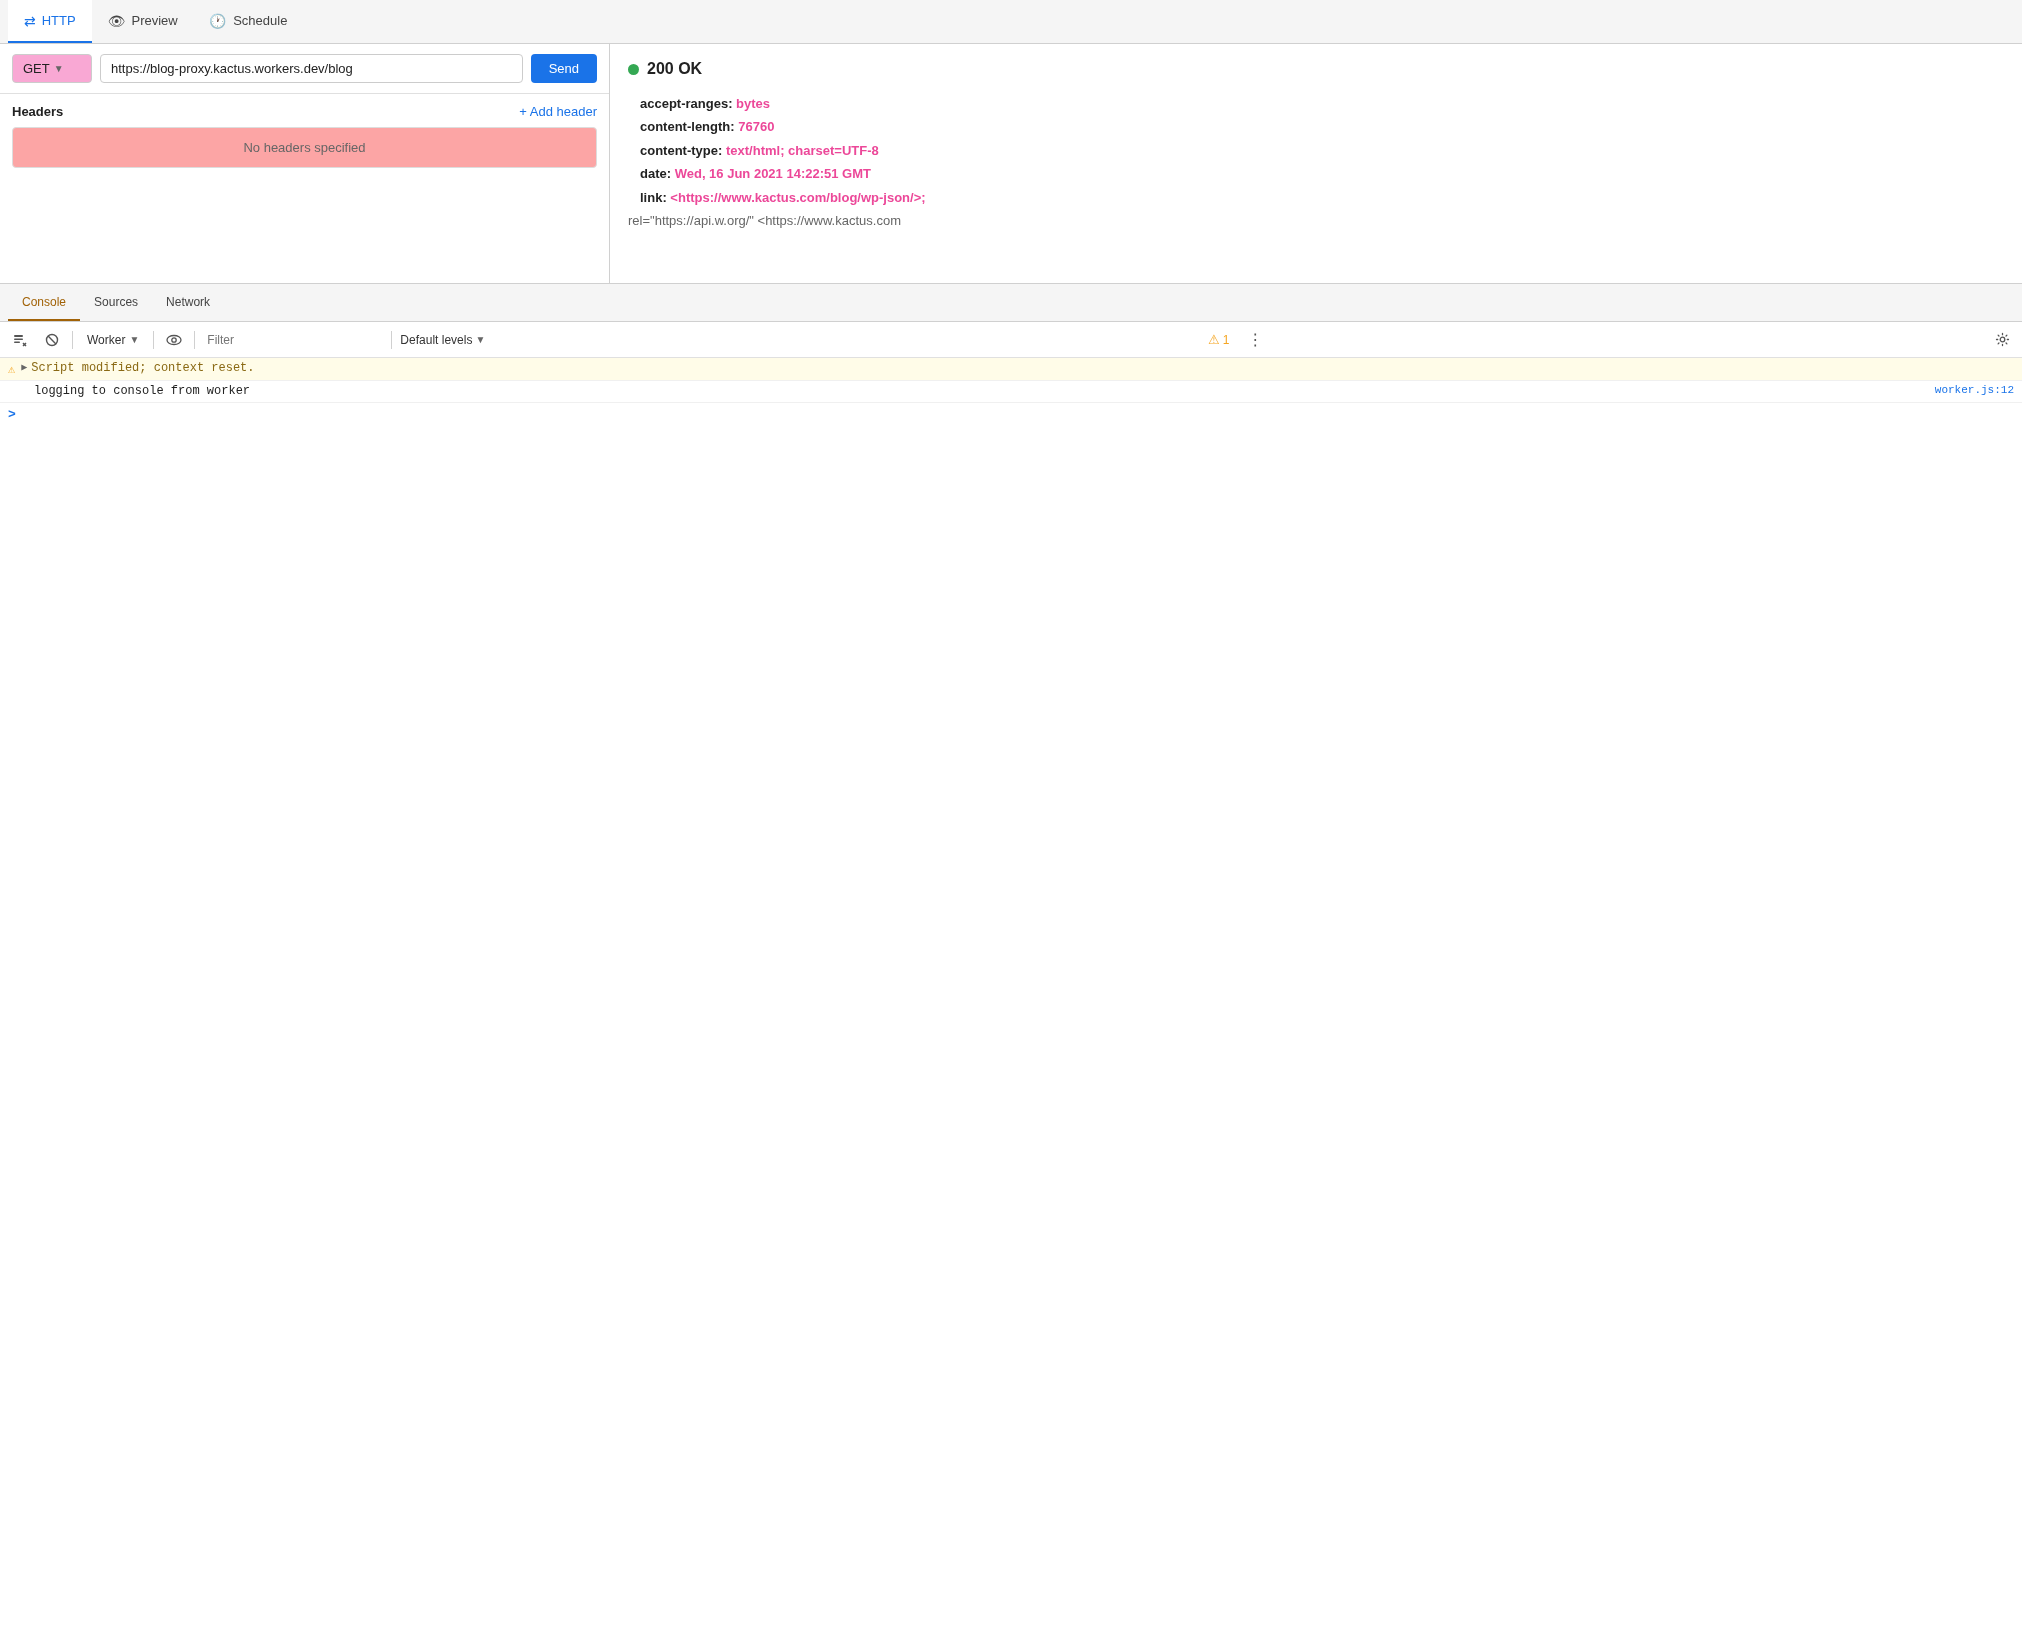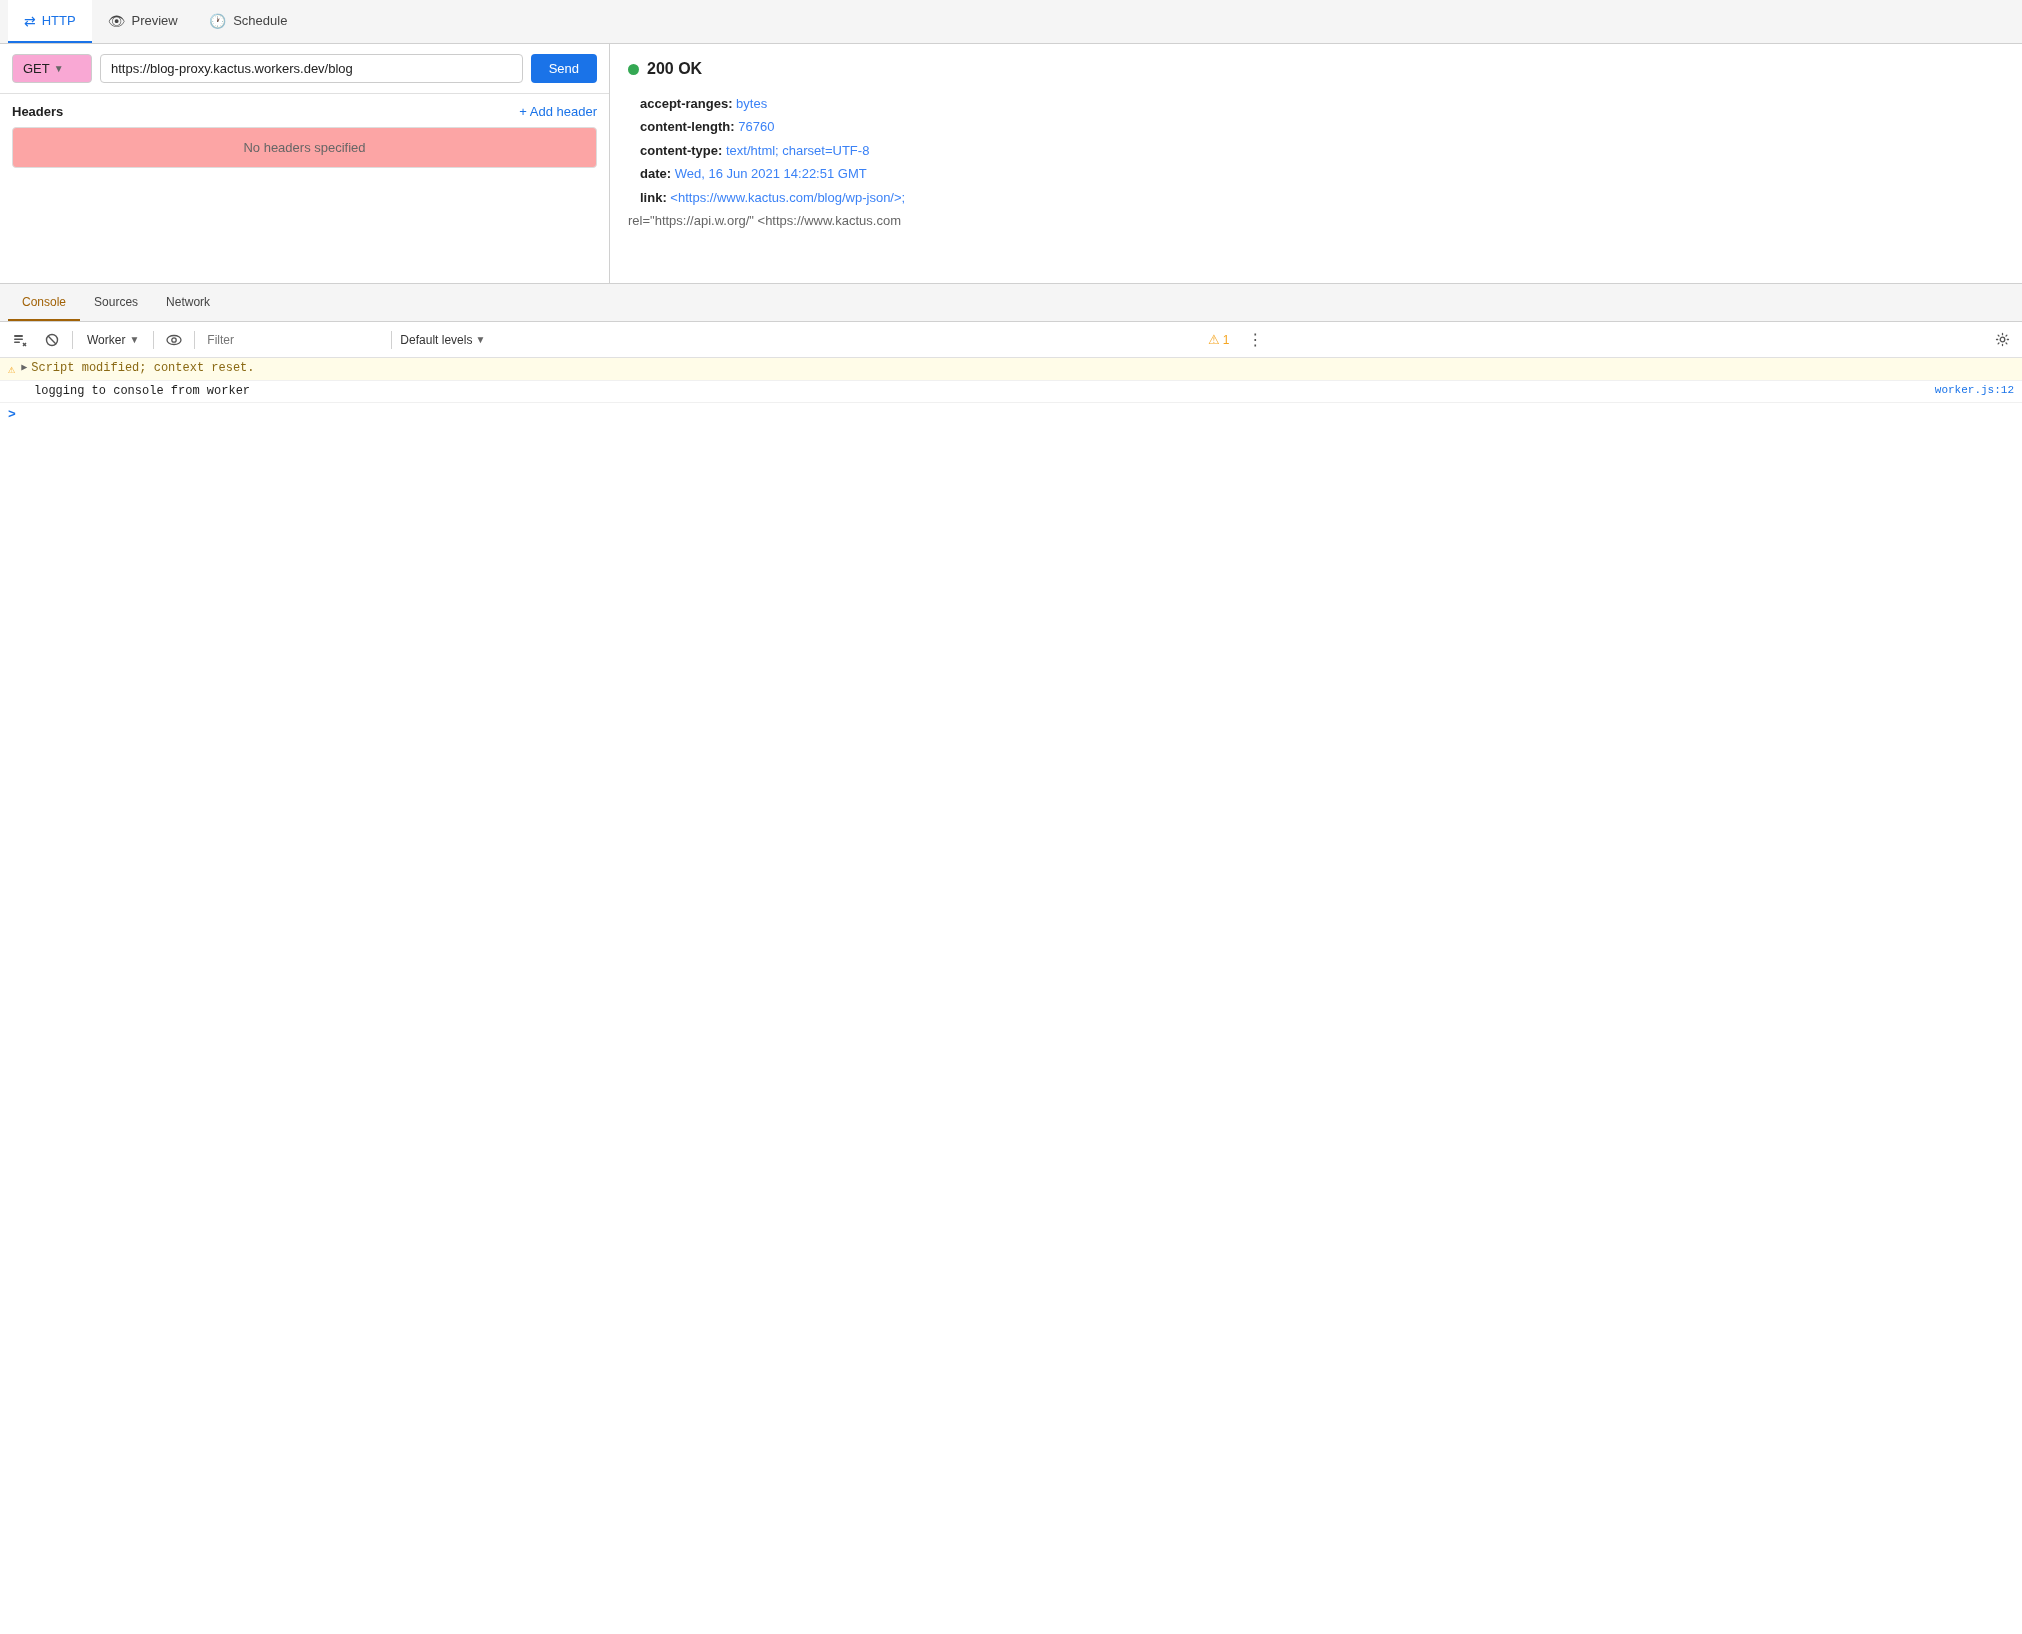--- a/index.html
+++ b/index.html
@@ -161,22 +161,22 @@
     .response-headers {
       line-height: 1.8;
       font-size: 13px;
     }
     .response-headers .header-key {
       font-weight: 700;
       color: #222;
       margin-left: 12px;
     }
     .response-headers .header-val {
-      color: #3b82f6;
-      font-weight: 400;
+      color: #ec4899;
+      font-weight: 700;
       text-align: center;
     }
     .truncated {
       color: #666;
       font-style: normal;
     }
 
     
     .devtools-panel {
       flex: 1;

